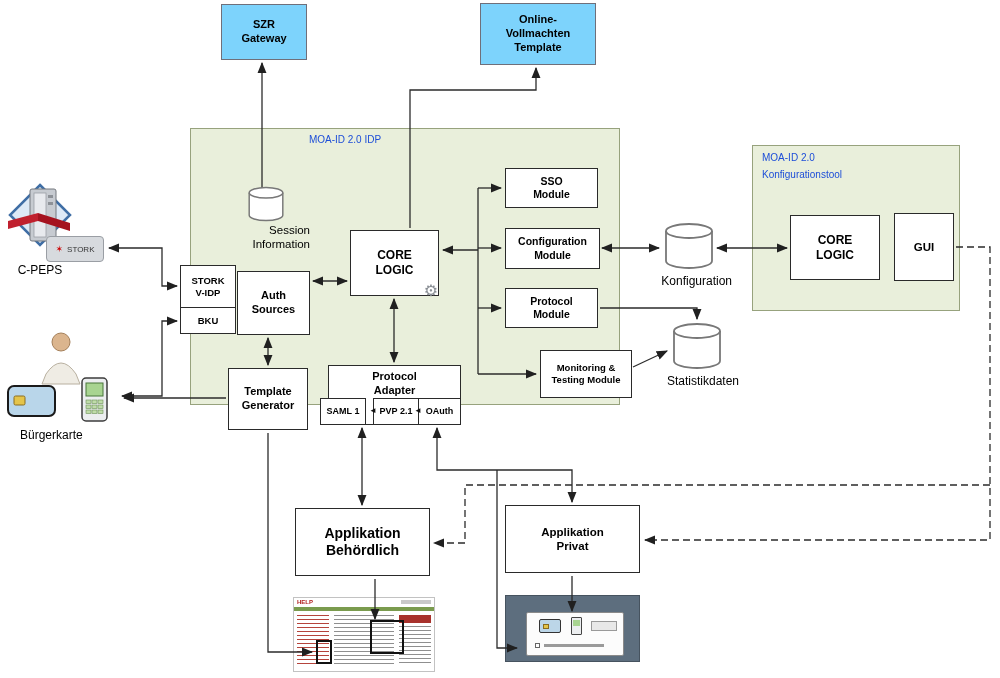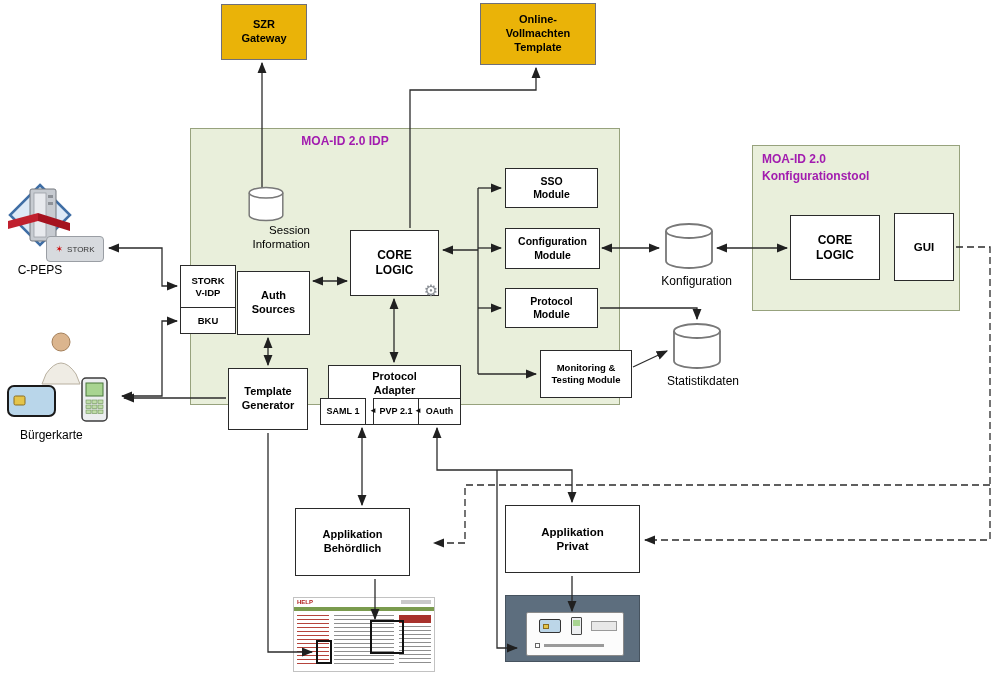--- a/index.html
+++ b/index.html
@@ -3,23 +3,23 @@
 <meta charset="utf-8">
 <style>
   *{margin:0;padding:0;box-sizing:border-box}
   html,body{background:#fff}
   body{font-family:"Liberation Sans",sans-serif;color:#000}
   .canvas{position:relative;width:1000px;height:678px;background:#fff;overflow:hidden}
 
   .grn{position:absolute;background:#e9efdb;border:1px solid #97a27d}
   .n{position:absolute;border:1px solid #2a2a2a;background:#fff;display:flex;
      align-items:center;justify-content:center;text-align:center;font-weight:bold;color:#000;line-height:1.25}
-  .lav{background:#eab308;border-color:#6f6f7a}
+  .lav{background:#7dd3fc;border-color:#6f6f7a}
   .lbl{position:absolute;font-size:12px;color:#000;text-align:right;line-height:1.2}
-  .ttl{position:absolute;font-size:12px;font-weight:bold;color:#a21caf}
+  .ttl{position:absolute;font-size:10px;font-weight:normal;color:#1d4ed8}
   .wires{position:absolute;left:0;top:0}
   .cyl{position:absolute}
   .shot{position:absolute;overflow:hidden}
   .bars{position:absolute;background:repeating-linear-gradient(to bottom,#8f8f8f 0 1.5px,transparent 1.5px 4px)}
   .bars.red{background:repeating-linear-gradient(to bottom,#b5443c 0 1.5px,transparent 1.5px 4px)}
   .anno{position:absolute;border:2px solid #111;background:transparent}
   .gear{position:absolute;right:0;bottom:-6px;font-size:16px;color:#8a8f95;font-weight:normal}
   .parrow{position:absolute;font-size:8px;color:#111;line-height:1}
 </style>
 </head>
@@ -205,20 +205,20 @@
       <rect x="82" y="77" width="5" height="3.5"></rect>
         <rect x="88" y="77" width="5" height="3.5"></rect>
         <rect x="94" y="77" width="5" height="3.5"></rect>
       <rect x="82" y="82" width="5" height="3.5"></rect>
         <rect x="88" y="82" width="5" height="3.5"></rect>
         <rect x="94" y="82" width="5" height="3.5"></rect>
     </g>
   </svg>
   <div class="lbl" style="left:20px;top:428px;width:80px;text-align:left">Bürgerkarte</div>
 
-  <div class="n" style="left:295px;top:508px;width:115px;height:68px;font-size:11px">
+  <div class="n" style="left:295px;top:508px;width:135px;height:68px;font-size:14px">
     <span style="width:80px">Applikation Behördlich</span>
   </div>
   <div class="n" style="left:505px;top:505px;width:135px;height:68px;font-size:11.5px">
     <span style="width:80px">Applikation Privat</span>
   </div>
 
 </div>
 
 </body></html>

